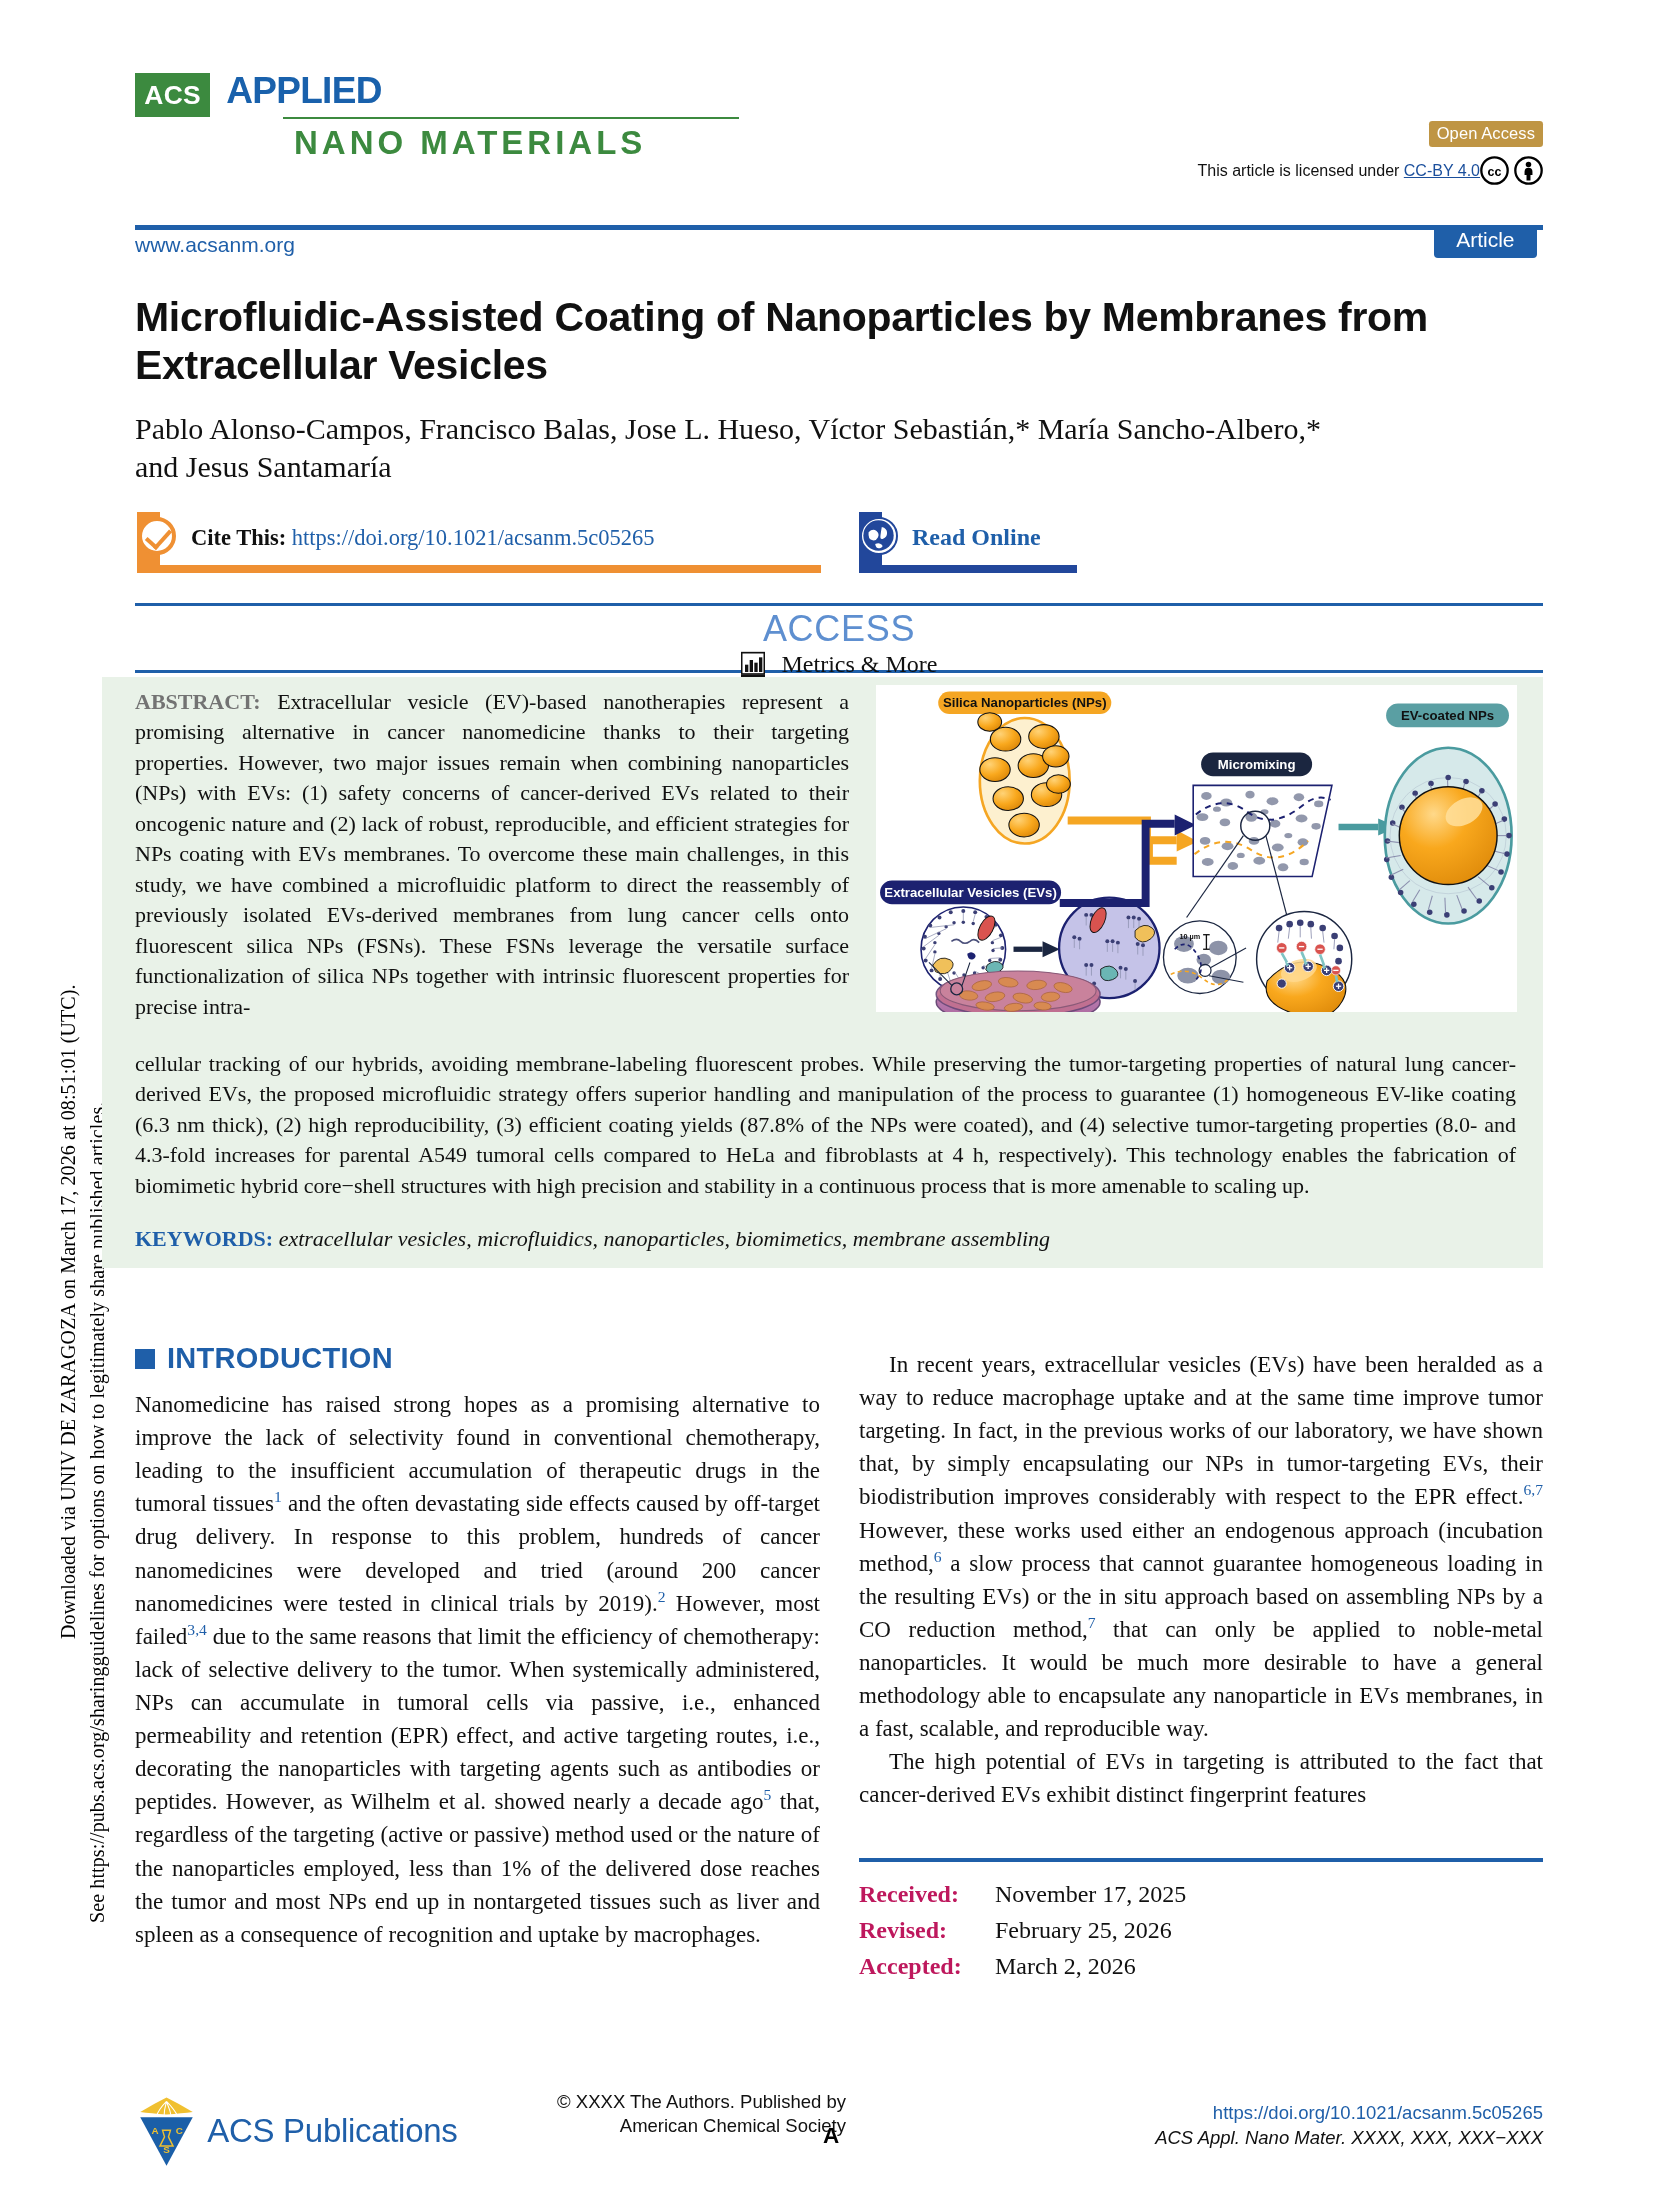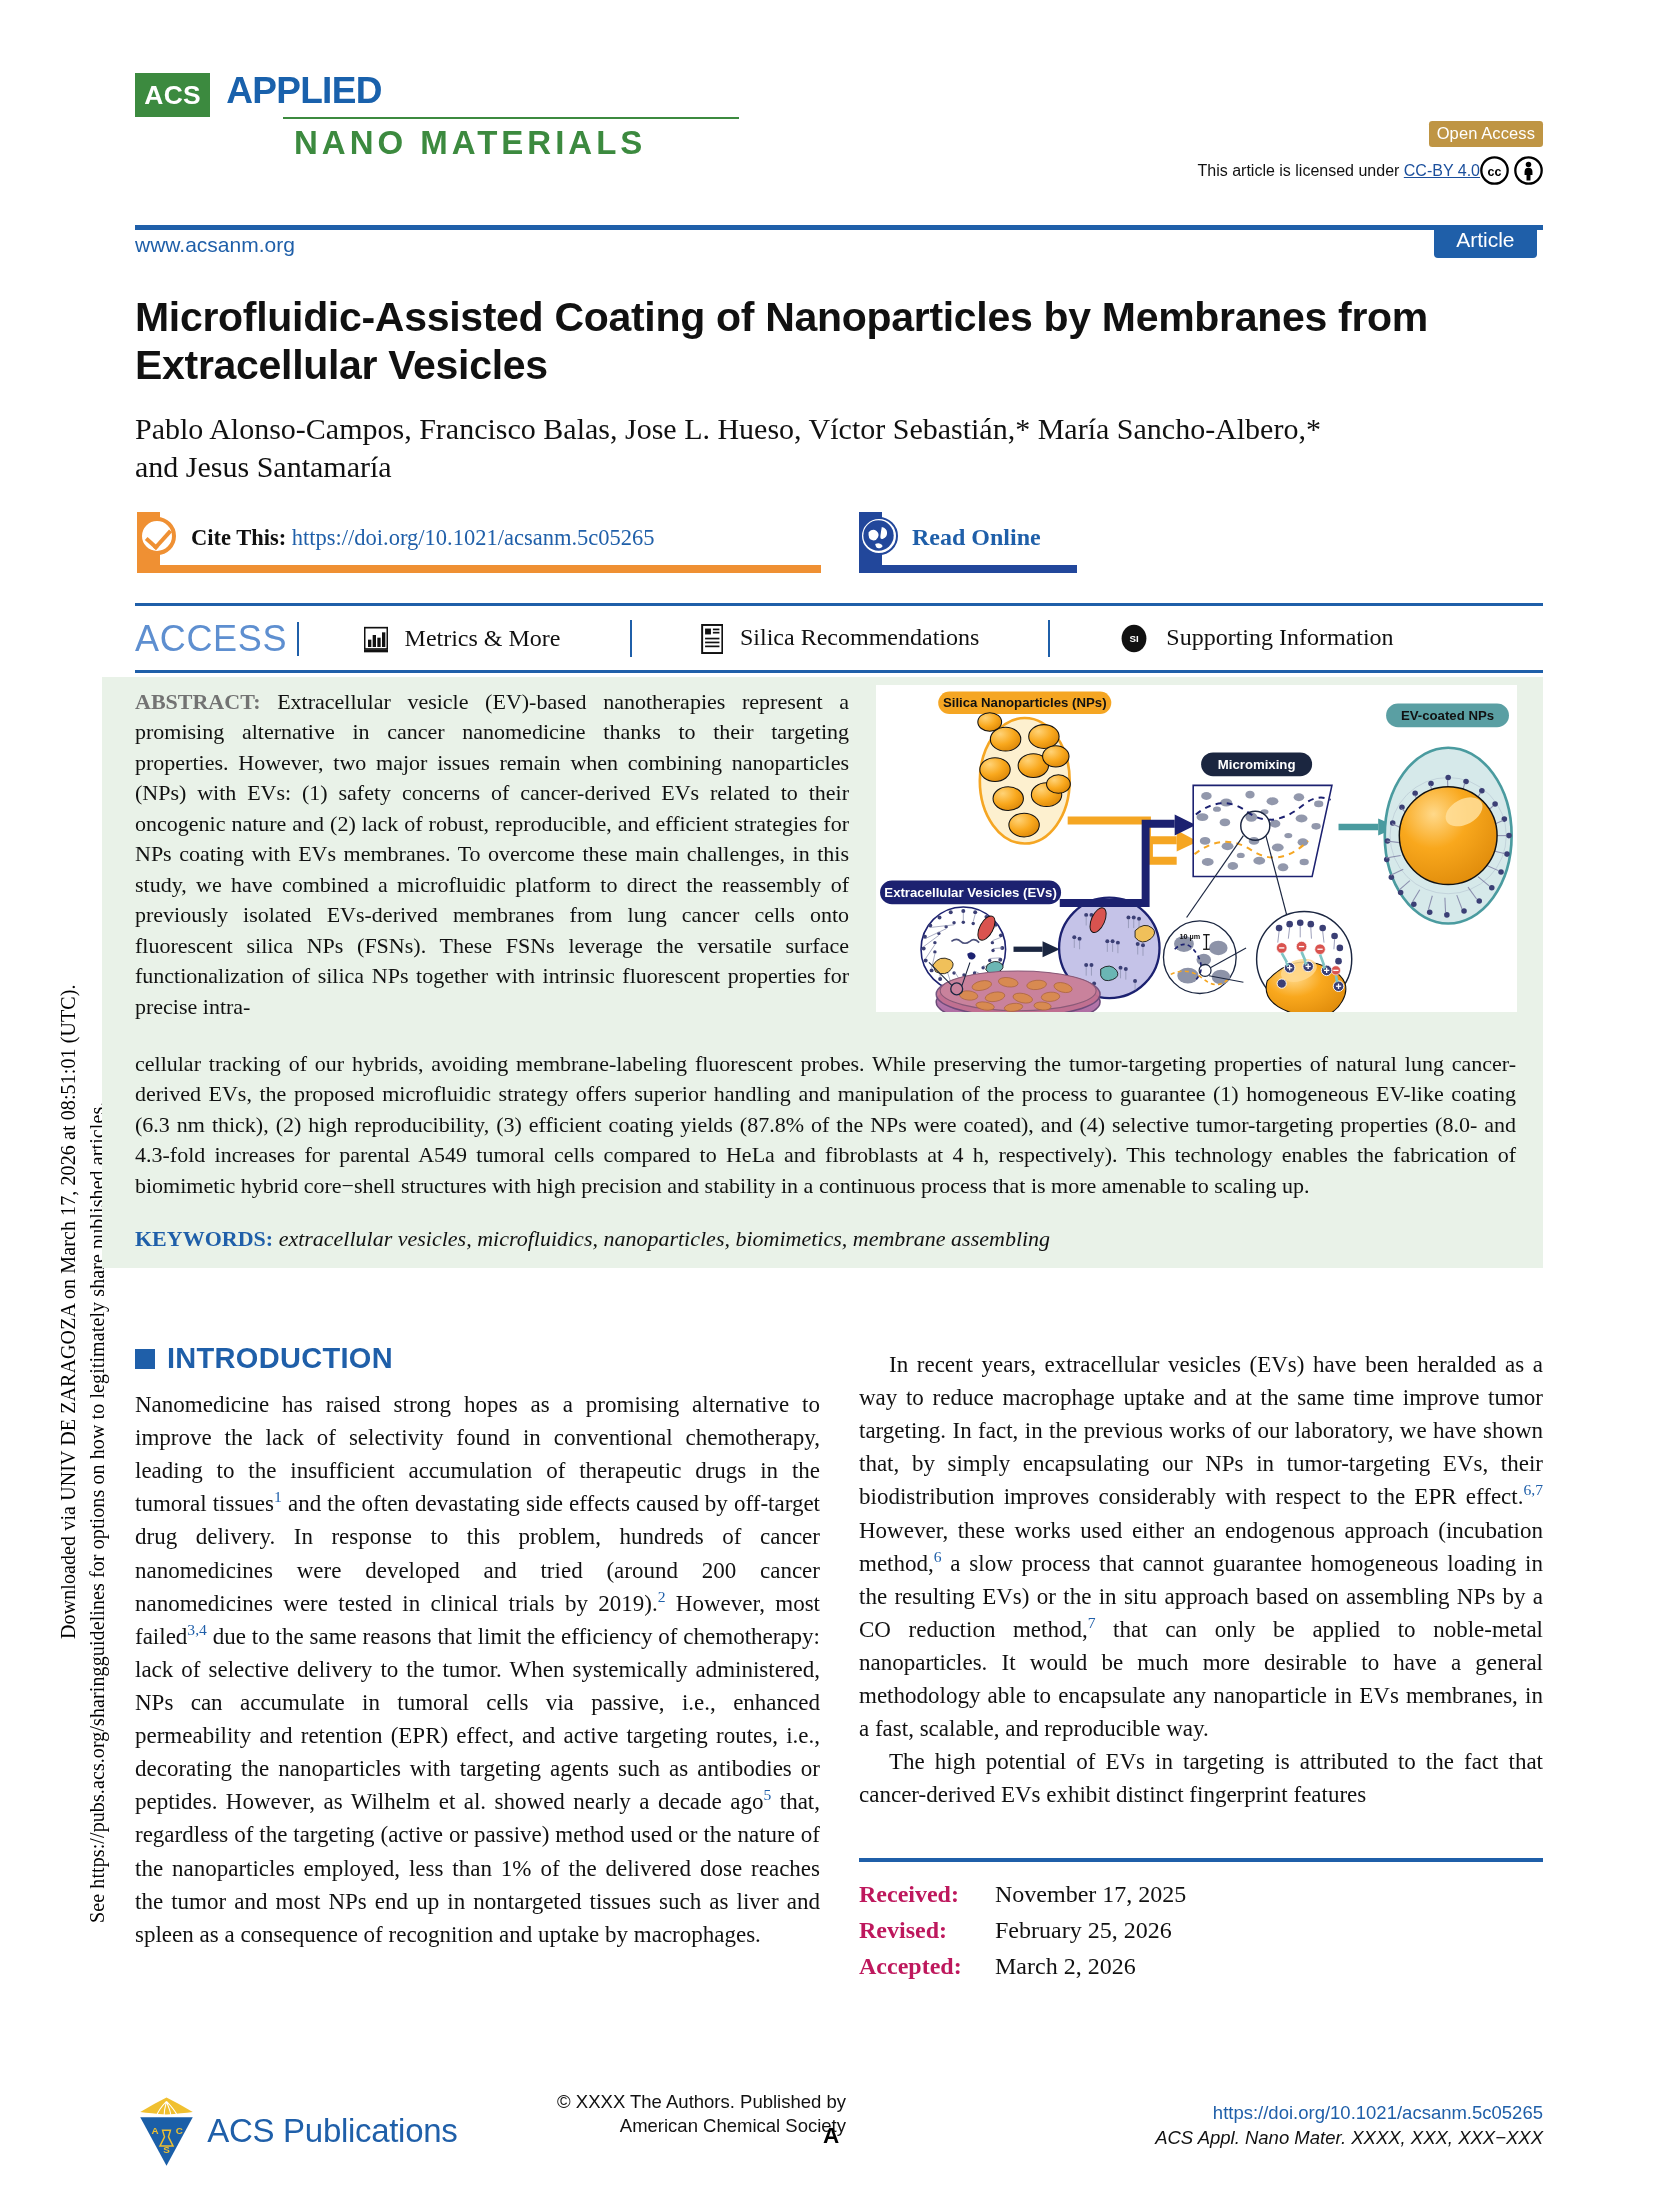--- a/index.html
+++ b/index.html
@@ -108,26 +108,26 @@
   }
   .readbar .globe svg { display:block; }
   .readbar .txt {
     position:absolute; left:53px; top:12px; font-family:"Liberation Serif", serif;
     font-size:24px; font-weight:700; color:#1f5fa9; white-space:nowrap;
   }
 
   
   .access-rule-top { position:absolute; left:135px; top:603px; width:1408px; height:3.3px; background:#1f5fa9; }
   .access-rule-bot { position:absolute; left:135px; top:670px; width:1408px; height:3.3px; background:#1f5fa9; }
-  .access-row { position:absolute; left:135px; top:608px; width:1408px; height:61px; display:flex; align-items:center; }
+  .access-row { position:absolute; left:135px; top:608px; width:1408px; height:61px; display:flex; align-items:center;flex-direction:column; }
   .access-word {
     font-family:"Liberation Sans", sans-serif; font-size:36px; color:#5e8fd0; letter-spacing:0.7px;
   }
   .vsep { width:2px; height:34px; background:#1f5fa9; margin:0 0 0 9.3px; }
-  .acc-item { display:flex; align-items:flex-start; gap:17px; font-family:"Liberation Serif", serif; font-size:24px; color:#111; }
+  .acc-item { display:flex; align-items:center; gap:17px; font-family:"Liberation Serif", serif; font-size:24px; color:#111; }
   .acc-sep { width:2px; height:37px; background:#1f5fa9; }
 
   
   .abs-bg { position:absolute; left:102px; top:677px; width:1441px; height:591px; background:#e9f2e8; }
   .abs-text {
     position:absolute; left:135px; top:687px; width:714px;
     font-family:"Liberation Serif", serif; font-size:22px; line-height:1.385;
     color:#111; text-align:justify; hyphens:auto;
   }
   .abs-text .lead { color:#737373; font-weight:700; }

